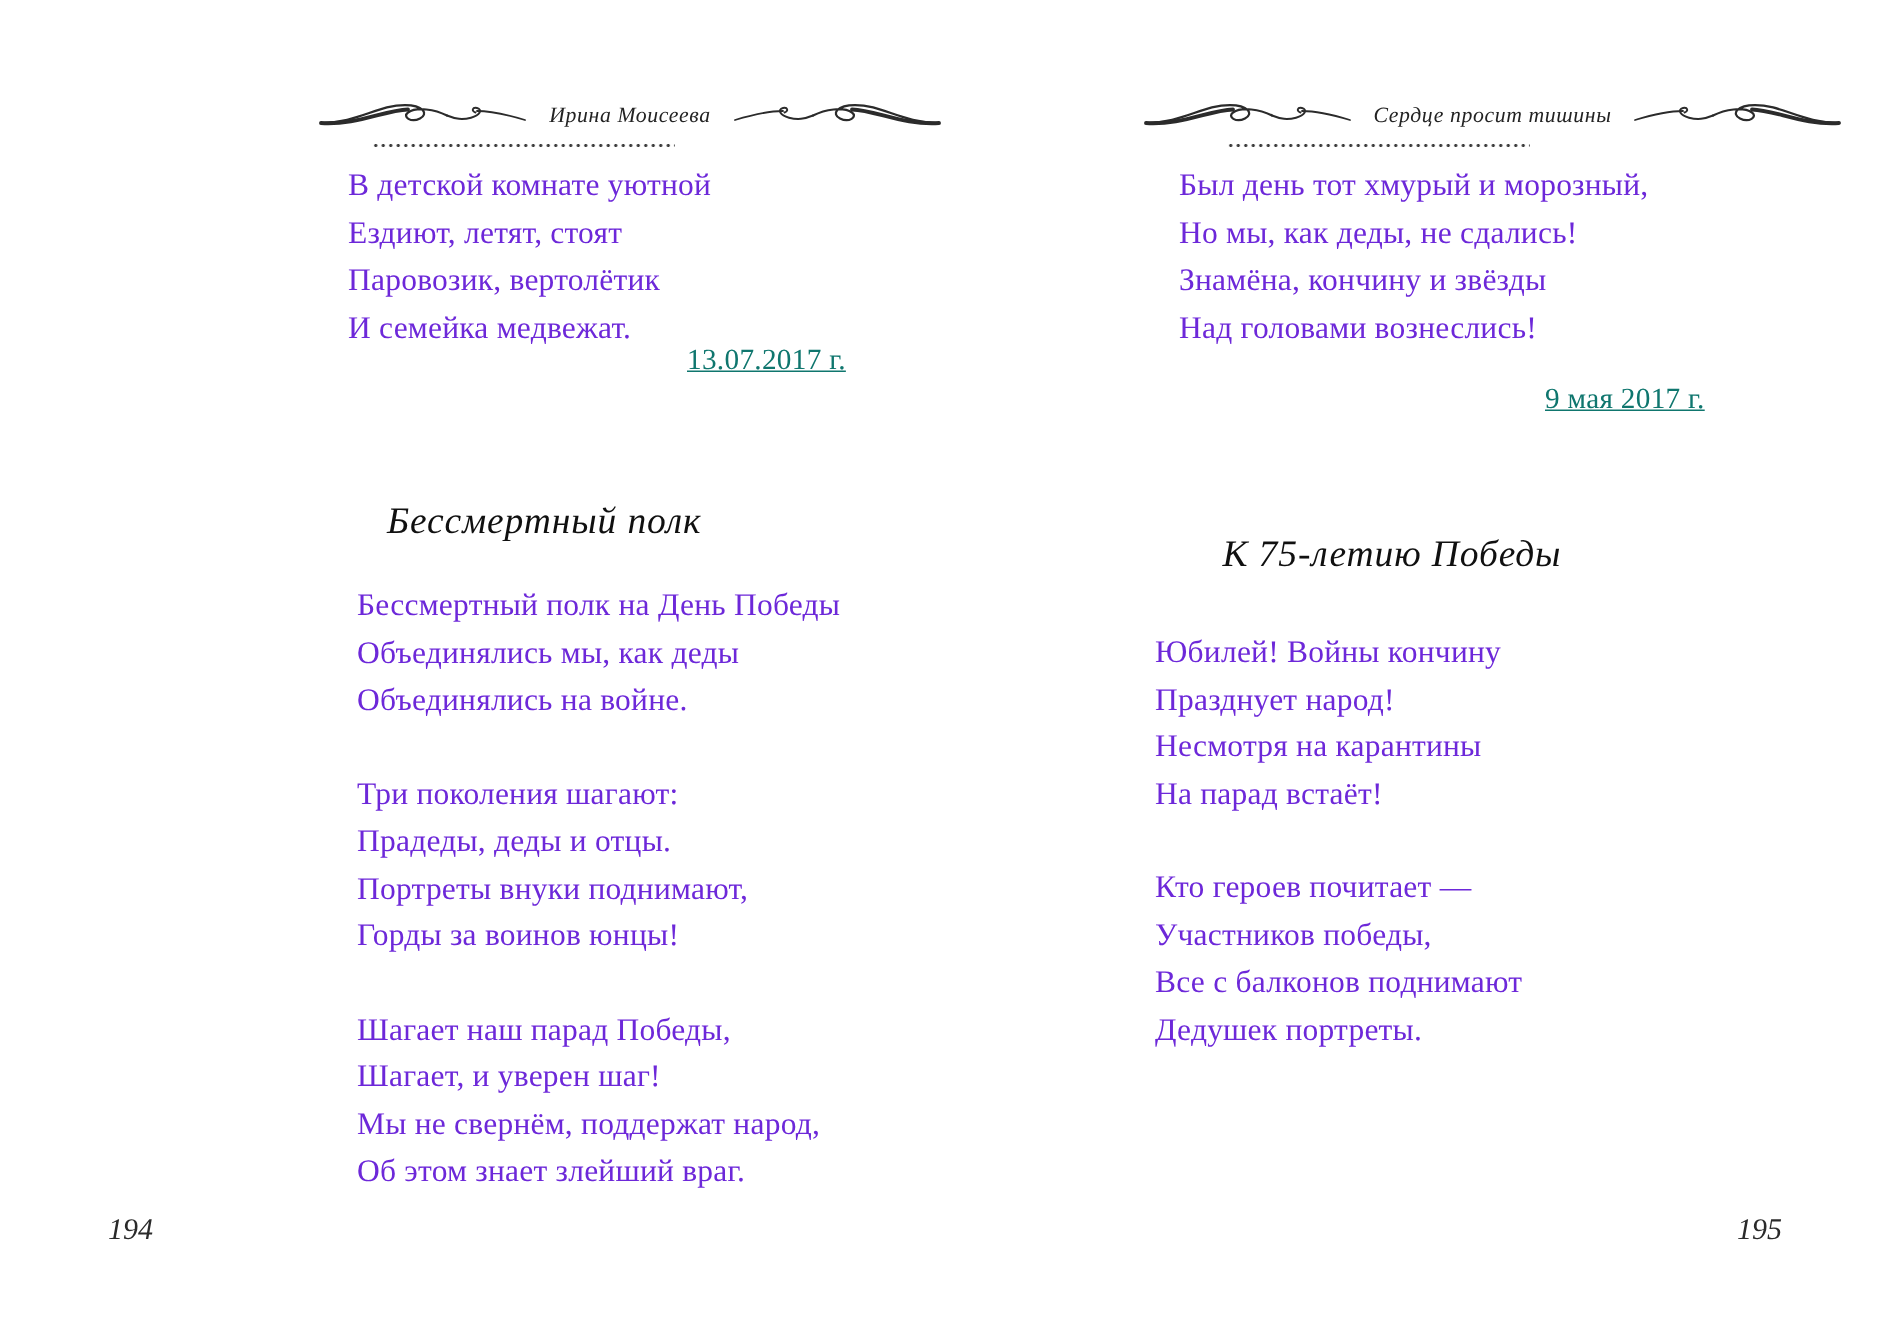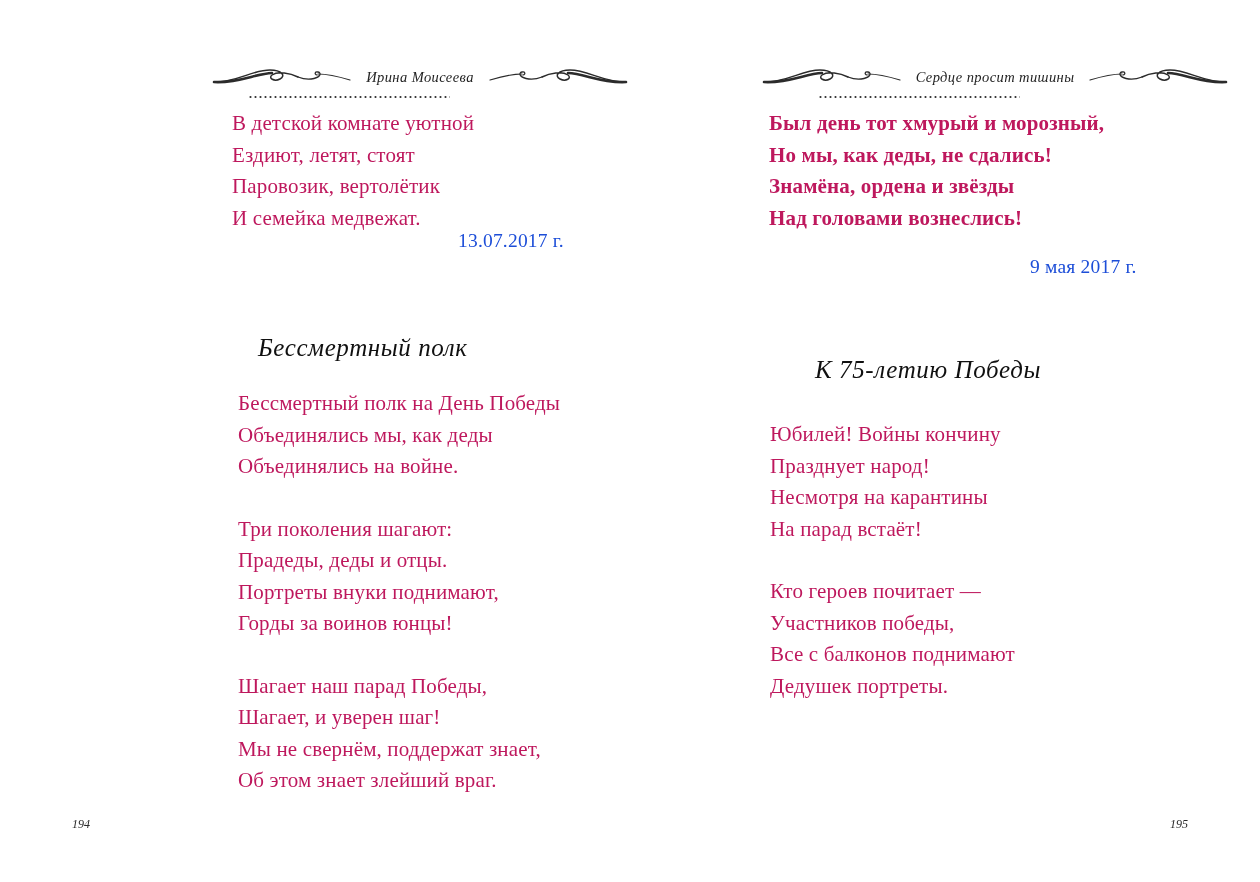--- a/index.html
+++ b/index.html
@@ -76,62 +76,63 @@
   }
   .page-left .dotline { left: 248px; width: 202px; }
   .page-right .dotline { left: 188px; width: 202px; }
 
   
   .poem {
     position: absolute;
     font-size: 21px;
     line-height: 31.5px;
     letter-spacing: 0.15px;
-    color: #be185d;
+    color: #6d28d9;
     white-space: nowrap;
   }
   .poem .line { display: block; }
   .stanza { margin-bottom: 31px; }
   .stanza:last-child { margin-bottom: 0; }
 
   .poem-title {
     position: absolute;
     font-style: italic;
     font-size: 25px;
     letter-spacing: 0.6px;
     white-space: nowrap;
     color: #101010;
   }
 
   .poem-date {
     position: absolute;
     font-size: 19.5px;
     letter-spacing: 0.2px;
     white-space: nowrap;
-    color: #1d4ed8;
+    color: #0f766e;
+    text-decoration: underline;
   }
 
   .folio {
     position: absolute;
     bottom: 40px;
     font-style: italic;
-    font-size: 12px;
+    font-size: 20px;
     color: #2a2a2a;
   }
   .page-left .folio { left: 72px; }
   .page-right .folio { right: 72px; }
 
   
   #poem-l1 { left: 232px; top: 108px; }
   #date-l1 { left: 458px; top: 230px; }
   #title-l2 { left: 258px; top: 334px; }
   #poem-l2 { left: 197px; top: 388px; margin-left: 41px; }
 
   
-  #poem-r1 { left: 139px; top: 108px; font-weight: bold; }
+  #poem-r1 { left: 156px; top: 108px; }
   #date-r1 { left: 400px; top: 256px; }
   #title-r2 { left: 185px; top: 356px; }
   #poem-r2 { left: 140px; top: 419px; }
 </style>
 </head>
 <body>
 
 <div class="spread">
 
   <div class="page page-left">
@@ -182,21 +183,21 @@
       </div>
       <div class="stanza">
         <span class="line">Три поколения шагают:</span>
         <span class="line">Прадеды, деды и отцы.</span>
         <span class="line">Портреты внуки поднимают,</span>
         <span class="line">Горды за воинов юнцы!</span>
       </div>
       <div class="stanza">
         <span class="line">Шагает наш парад Победы,</span>
         <span class="line">Шагает, и уверен шаг!</span>
-        <span class="line">Мы не свернём, поддержат знает,</span>
+        <span class="line">Мы не свернём, поддержат народ,</span>
         <span class="line">Об этом знает злейший враг.</span>
       </div>
     </div>
 
     <div class="folio">194</div>
   </div>
 
   <div class="page page-right">
 
     <div class="runhead">
@@ -221,21 +222,21 @@
           </g>
         </svg>
       </div>
       <div class="dotline"></div>
     </div>
 
     <div class="poem" id="poem-r1">
       <div class="stanza">
         <span class="line">Был день тот хмурый и морозный,</span>
         <span class="line">Но мы, как деды, не сдались!</span>
-        <span class="line">Знамёна, ордена и звёзды</span>
+        <span class="line">Знамёна, кончину и звёзды</span>
         <span class="line">Над головами вознеслись!</span>
       </div>
     </div>
 
     <div class="poem-date" id="date-r1">9 мая 2017 г.</div>
 
     <div class="poem-title" id="title-r2">К 75-летию Победы</div>
 
     <div class="poem" id="poem-r2">
       <div class="stanza">

